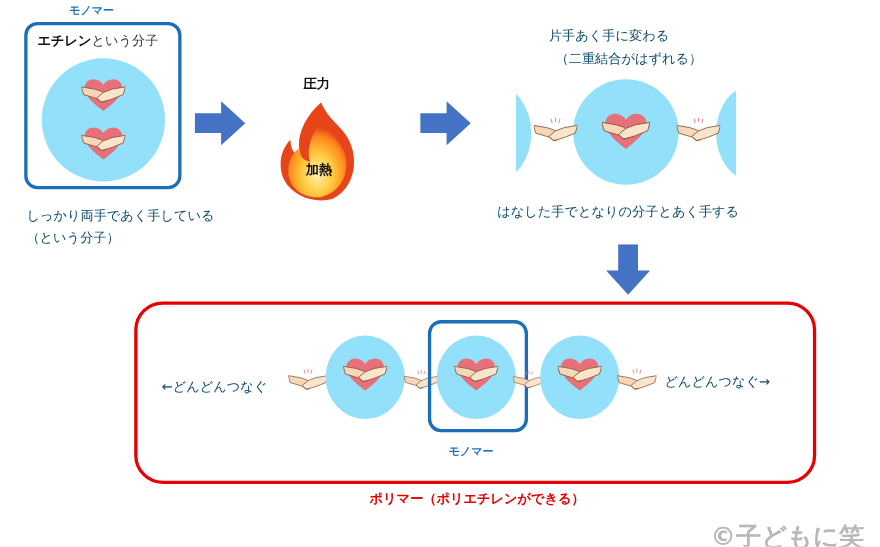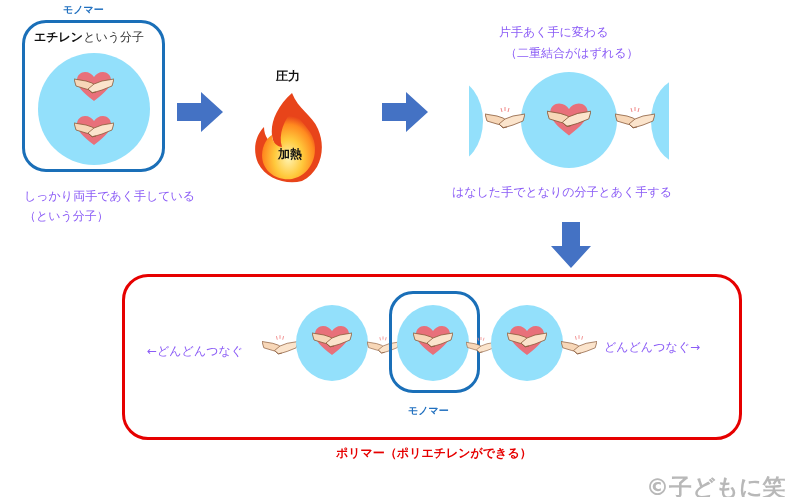--- a/index.html
+++ b/index.html
@@ -1,23 +1,23 @@
 <!DOCTYPE html>
 <html><head>
 <meta charset="utf-8">
 <style>
   html, body { margin:0; padding:0; background:#ffffff; }
   body { width:800px; height:497px; position:relative; overflow:hidden;
          font-family:"DejaVu Sans", "Liberation Sans", sans-serif; color:#333; }
   .abs { position:absolute; }
-  .txt { font-size:12px; color:#8b5cf6; white-space:nowrap; }
+  .txt { font-size:12px; color:#0c4a6e; white-space:nowrap; }
   .bold { font-weight:bold; }
   .blue-label { color:#1f6fbf; font-weight:bold; font-size:10px; }
   .red-label { color:#e60000; font-weight:bold; font-size:12px; }
-  .monomer-box { border:3px solid #1a6fb8; border-radius:24px; box-sizing:border-box; }
+  .monomer-box { border:3px solid #1a6fb8; border-radius:12px; box-sizing:border-box; }
   .polymer-box { border:3px solid #e60000; border-radius:26px; box-sizing:border-box; }
   .circle { background:#93e0fb; border-radius:50%; }
   .watermark { color:#b8b8b8; font-size:23px; font-weight:bold; }
 </style>
 </head>
 <body>
 
 <svg width="0" height="0" style="position:absolute">
   <defs>
     <symbol id="heart-shake" viewBox="0 0 40 32">

